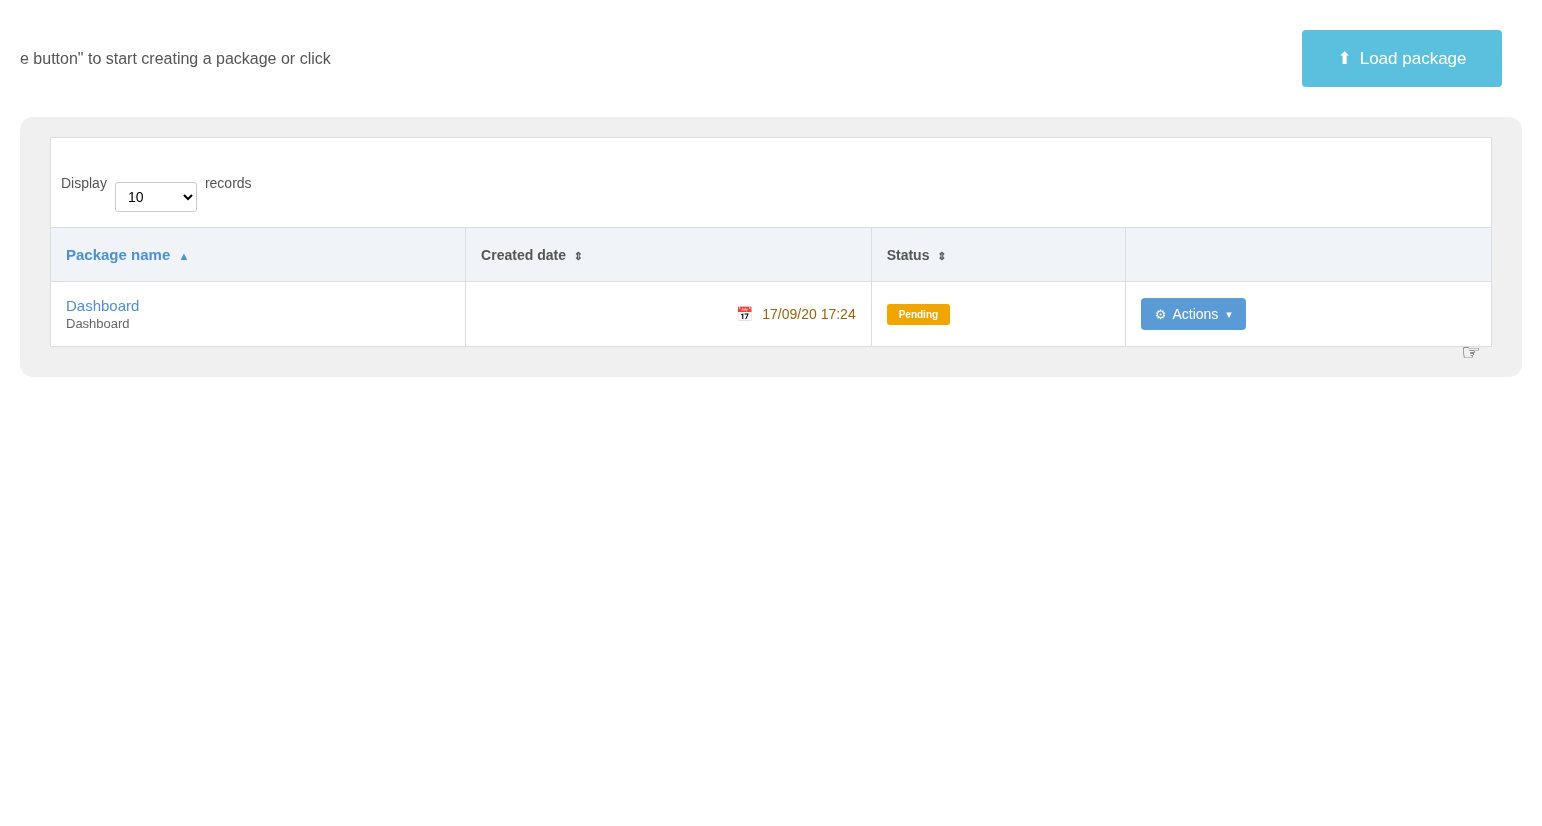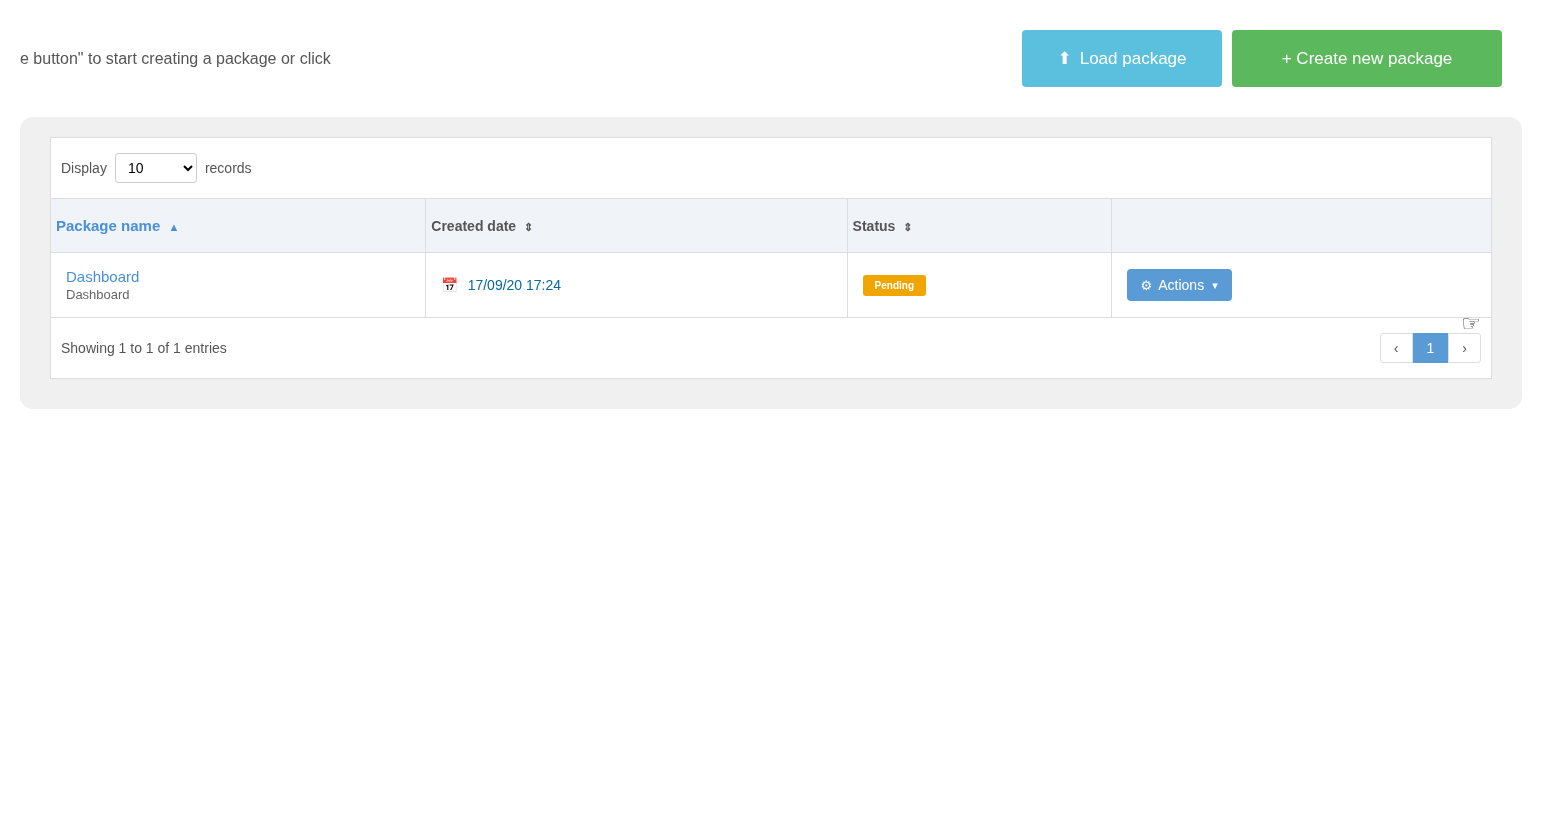--- a/index.html
+++ b/index.html
@@ -97,20 +97,21 @@
     }
 
     .display-select {
       padding: 5px 28px 5px 8px;
       border: 1px solid #ccc;
       border-radius: 3px;
       font-size: 14px;
       background: #fff;
       cursor: pointer;
       appearance: auto;
+      margin-top: 29px;
     }
 
     .records-label {
       font-size: 14px;
       color: #555;
     }
 
     .controls-right {
       display: flex;
       align-items: center;
@@ -137,21 +138,21 @@
       border-collapse: collapse;
       background: #fff;
       border: 1px solid #ddd;
     }
 
     .data-table thead tr {
       background: #f0f3f7;
     }
 
     .data-table th {
-      padding: 18px 5px;
+      padding: 18px 15px;
       text-align: left;
       font-weight: 600;
       color: #555;
       border-bottom: 1px solid #ddd;
       border-right: 1px solid #ddd;
       font-size: 14px;
     }
 
     .data-table th.col-name {
       color: #4a90d9;
@@ -193,23 +194,24 @@
       font-size: 15px;
     }
 
     .package-sub {
       color: #666;
       font-size: 13px;
       margin-top: 2px;
     }
 
     .date-cell {
-      color: #0369a1;
+      color: #a16207;
       font-size: 14px;
       white-space: nowrap;
+      text-align: right;
     }
 
     .calendar-icon {
       margin-right: 5px;
     }
 
     .badge-pending {
       background: #f0a500;
       color: #fff;
       padding: 5px 12px;
@@ -295,23 +297,20 @@
 <body>
 
 <div class="page-wrapper">
 
   <div class="top-bar">
     <span class="top-bar-text">e button" to start creating a package or click</span>
     <div class="top-bar-buttons">
       <button class="btn-load">
         <span>⬆</span>
         <span>Load package</span>
-      </button>
-      <button class="btn-create">
-        <span>+ Create new package</span>
       </button>
     </div>
   </div>
 
   <div class="table-section">
 
     <div class="controls-row">
       <div class="controls-left">
         <label>Display</label>
         <select class="display-select">
@@ -360,24 +359,16 @@
               <span class="gear-icon">⚙</span>
               <span>Actions</span>
               <span class="dropdown-caret">▾</span>
             </button>
             <span class="cursor-hand">☞</span>
           </td>
         </tr>
       </tbody>
     </table>
 
-    <div class="table-footer">
-      <span class="entries-label">Showing 1 to 1 of 1 entries</span>
-      <div class="pagination">
-        <button class="page-btn prev">‹</button>
-        <button class="page-btn active">1</button>
-        <button class="page-btn next">›</button>
-      </div>
-    </div>
 
   </div>
 
 </div>
 
 </body></html>

